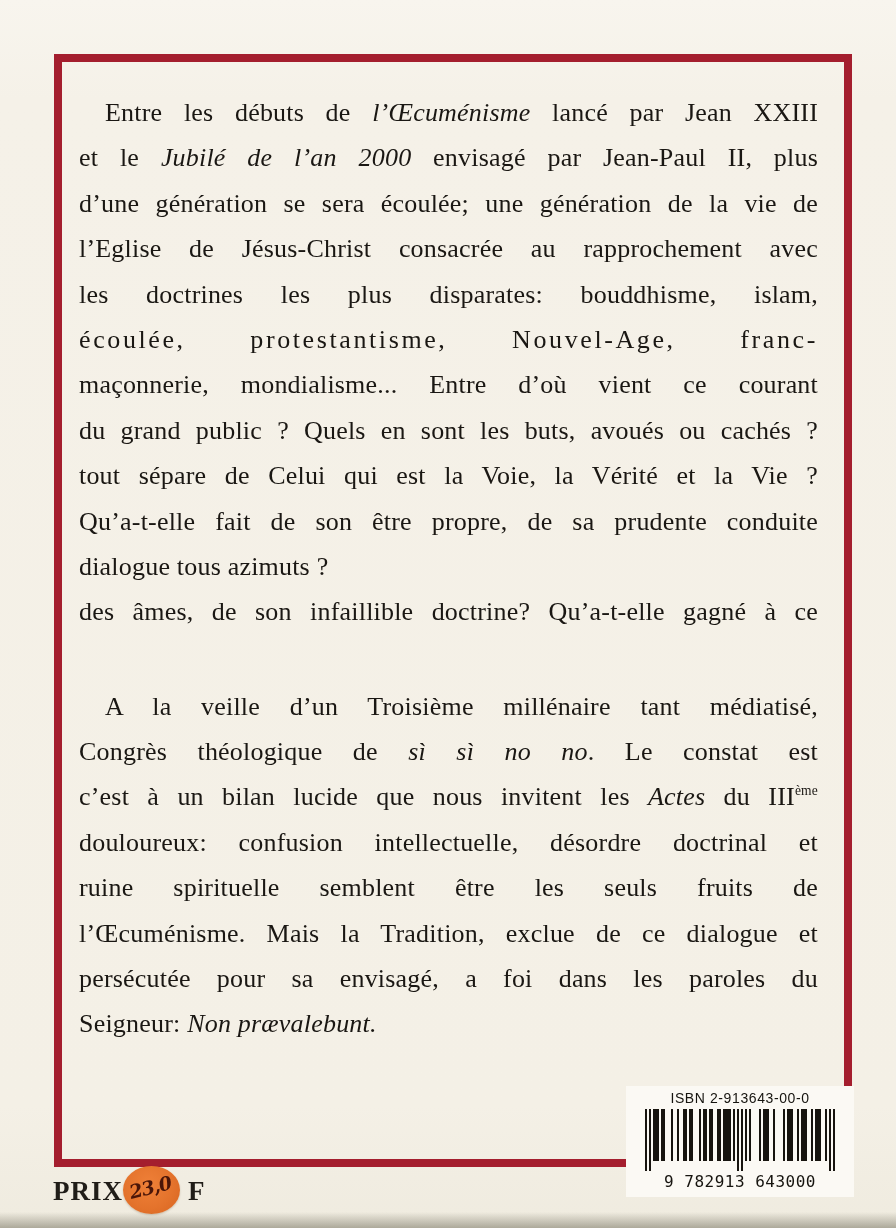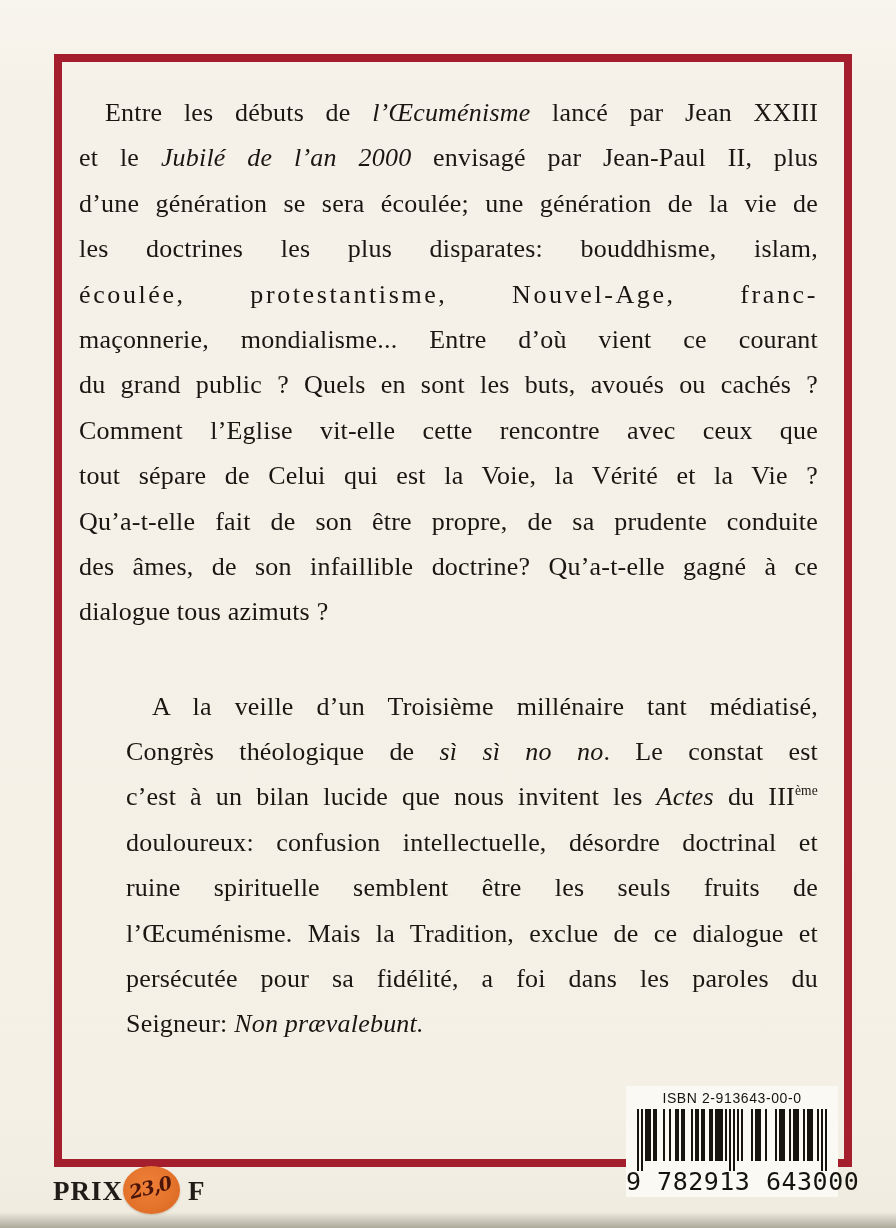--- a/index.html
+++ b/index.html
@@ -22,47 +22,47 @@
   .frame{
     position:absolute;left:54px;top:54px;width:798px;height:1113px;
     border:8px solid #A41E2E;box-sizing:border-box;z-index:2;
   }
   
   .text-block{
     position:absolute;left:79px;top:90px;width:739px;z-index:2;
     font-size:26px;line-height:45.4px;color:#1A1713;
     letter-spacing:0.2px;
   }
-  .para + .para{margin-top:49px;margin-left:47px;}
+  .para + .para{margin-top:49px;}
   .line{
     height:45.4px;
     text-align:justify;
     text-align-last:justify;
     overflow:visible;
   }
   .line.no-just{text-align:left;text-align-last:left;}
   .line.indent{text-indent:26px;}
   .line.spread{letter-spacing:2.6px;}
   .line .it{font-style:italic;font-family:Liberation Serif, serif;}
   .line sup{font-size:0.52em;line-height:0;vertical-align:super;}
   
   .barcode-panel{
-    position:absolute;left:626px;top:1086px;width:212px;z-index:3;
+    position:absolute;left:626px;top:1086px;width:228px;z-index:3;
     background:#FBF9F4;padding:3px 0 4px 0;text-align:center;
   }
   .isbn-label{
     font-family:"Liberation Sans", sans-serif;
     font-size:14px;color:#16140F;letter-spacing:0.6px;line-height:18px;
     white-space:nowrap;
   }
   .ean-svg{display:block;margin:2px auto 0 auto;}
   .ean-svg rect{fill:#17140F;}
   .ean-digits{
     font-family:"DejaVu Sans Mono", monospace;
-    font-size:25px;color:#16140F;line-height:22px;margin-top:0px;
+    font-size:16px;color:#16140F;line-height:22px;margin-top:0px;
     white-space:nowrap;letter-spacing:0.5px;
   }
   
   .price-label,.currency-label{
     position:absolute;z-index:3;
     font-family:"Liberation Serif", serif;font-weight:700;
     font-size:27px;color:#201D18;letter-spacing:1px;white-space:nowrap;
   }
   .price-label{left:53px;top:1176px;}
   .currency-label{left:188px;top:1176px;}
@@ -84,38 +84,38 @@
 
 <div class="cover">
 
   <div class="frame" style="border-color: rgb(164, 30, 46);"></div>
 
   <div class="text-block" style="color: rgb(26, 23, 19);">
       <div class="para">
         <div class="line indent"><span>Entre les débuts de </span><span class="it">l’Œcuménisme</span><span> lancé par Jean XXIII</span></div>
         <div class="line"><span>et le </span><span class="it">Jubilé de l’an 2000</span><span> envisagé par Jean-Paul II, plus</span></div>
         <div class="line"><span>d’une génération se sera écoulée; une génération de la vie de</span></div>
+        <div class="line"><span>l’Eglise de Jésus-Christ consacrée au rapprochement avec</span></div>
         <div class="line"><span>les doctrines les plus disparates: bouddhisme, islam,</span></div>
         <div class="line spread"><span>écoulée, protestantisme, Nouvel-Age, franc-</span></div>
         <div class="line"><span>maçonnerie, mondialisme... Entre d’où vient ce courant</span></div>
         <div class="line"><span>du grand public ? Quels en sont les buts, avoués ou cachés ?</span></div>
-        <div class="line"><span>Comment l’Eglise vit-elle cette rencontre avec ceux que</span></div>
         <div class="line"><span>tout sépare de Celui qui est la Voie, la Vérité et la Vie ?</span></div>
         <div class="line"><span>Qu’a-t-elle fait de son être propre, de sa prudente conduite</span></div>
+        <div class="line no-just"><span>dialogue tous azimuts ?</span></div>
         <div class="line"><span>des âmes, de son infaillible doctrine? Qu’a-t-elle gagné à ce</span></div>
-        <div class="line no-just"><span>dialogue tous azimuts ?</span></div>
       </div>
       <div class="para">
         <div class="line indent"><span>A la veille d’un Troisième millénaire tant médiatisé,</span></div>
         <div class="line"><span>Congrès théologique de </span><span class="it">sì sì no no</span><span>. Le constat est</span></div>
         <div class="line"><span>c’est à un bilan lucide que nous invitent les </span><span class="it">Actes</span><span> du III</span><sup>ème</sup></div>
         <div class="line"><span>douloureux: confusion intellectuelle, désordre doctrinal et</span></div>
         <div class="line"><span>ruine spirituelle semblent être les seuls fruits de</span></div>
         <div class="line"><span>l’Œcuménisme. Mais la Tradition, exclue de ce dialogue et</span></div>
-        <div class="line"><span>persécutée pour sa fidélité, a foi dans les paroles du</span></div>
+        <div class="line"><span>persécutée pour sa envisagé, a foi dans les paroles du</span></div>
         <div class="line no-just"><span>Seigneur: </span><span class="it">Non prævalebunt.</span></div>
       </div>
     </div>
 
   <div class="barcode-panel">
     <div class="isbn-label">ISBN 2-913643-00-0</div>
     <svg class="ean-svg" width="190" height="62" xmlns="http://www.w3.org/2000/svg" viewBox="0 0 190 62">
         <rect x="0" y="0" width="2" height="62"></rect>
         <rect x="4" y="0" width="2" height="62"></rect>
         <rect x="8" y="0" width="2" height="52"></rect>

